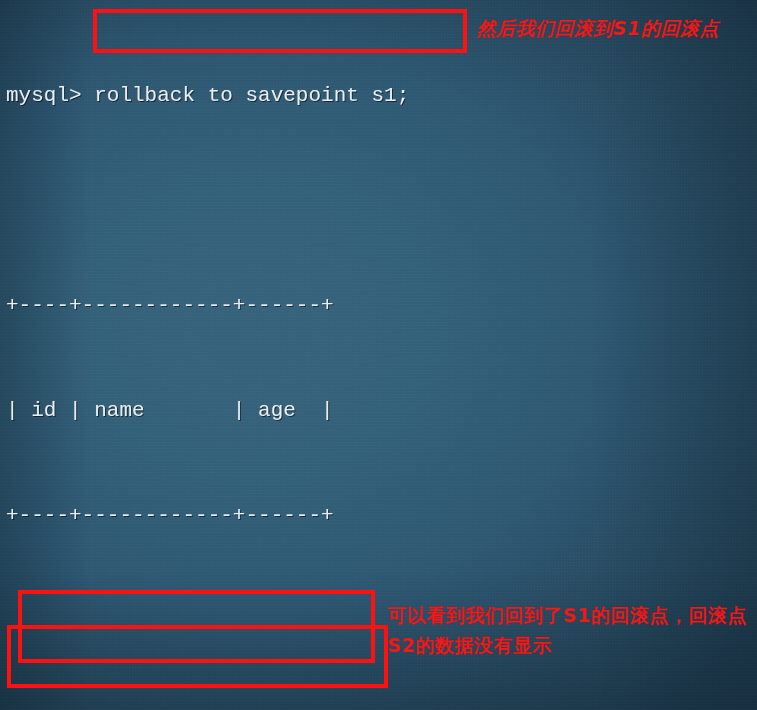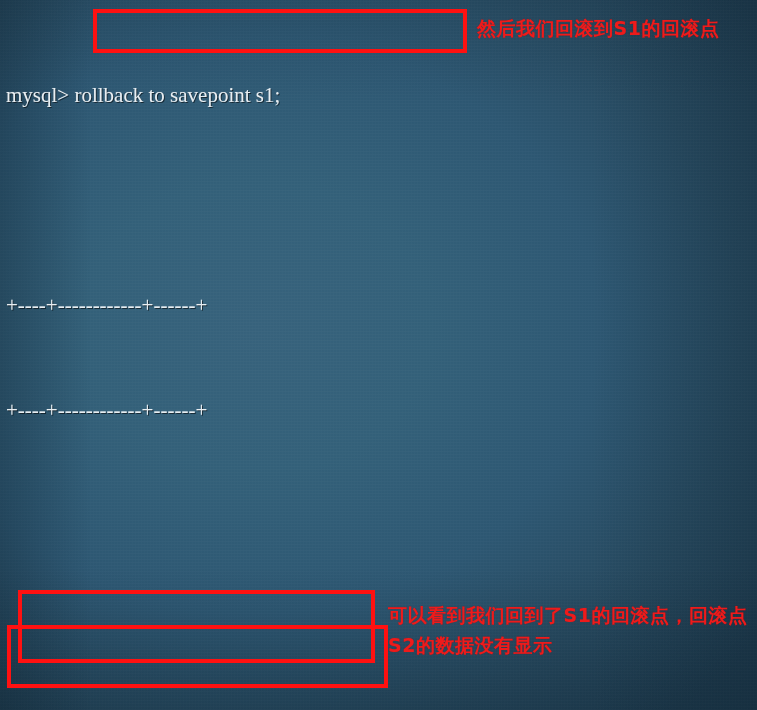--- a/index.html
+++ b/index.html
@@ -42,21 +42,21 @@
       repeating-linear-gradient(90deg, rgba(255,255,255,0.25) 0 1px, rgba(0,0,0,0) 1px 3px);
     pointer-events:none;
   }
 
   
   #terminal {
     position:absolute;
     left:0; top:0;
     width:757px; height:710px;
     padding:8px 0 0 6px;
-    font-family:Liberation Serif, serif;
+    font-family:Liberation Mono, monospace;
     font-size:21px;
     line-height:35px;
     color:#e8eef2;
     text-shadow:
        1px 1px 0 rgba(0,0,0,0.55),
        0 0 1px rgba(255,255,255,0.25);
     white-space:pre;
     letter-spacing:0px;
   }
   .tline { height:35px; white-space:pre; }
@@ -76,34 +76,35 @@
   .annot {
     position:absolute;
     color:#ee1b1b;
     font-family:"DejaVu Sans", sans-serif;
     font-weight:700;
     font-size:19px;
     line-height:30px;
     letter-spacing:0.5px;
     text-shadow:0 0 1px rgba(180,0,0,0.5);
   }
-  #annot-top    { left:477px; top:13px;  width:280px; }
+  #annot-top    { left:477px; top:13px;  width:280px;font-style:italic; }
   #annot-bottom { left:388px; top:600px; width:361px; }
 </style>
 </head>
 <body>
 
 <div id="bg-base"></div>
 <div id="bg-noise"></div>
 <div id="bg-vignette"></div>
 
 <div id="terminal">
   <div class="tline">mysql&gt; rollback to savepoint s1;</div>
   <div class="tline"></div>
   <div class="tline">+----+------------+------+</div>
+  <div class="tline">| id | name       | age  |</div>
   <div class="tline">+----+------------+------+</div>
   
   
   
   
   
   
   
   
 

